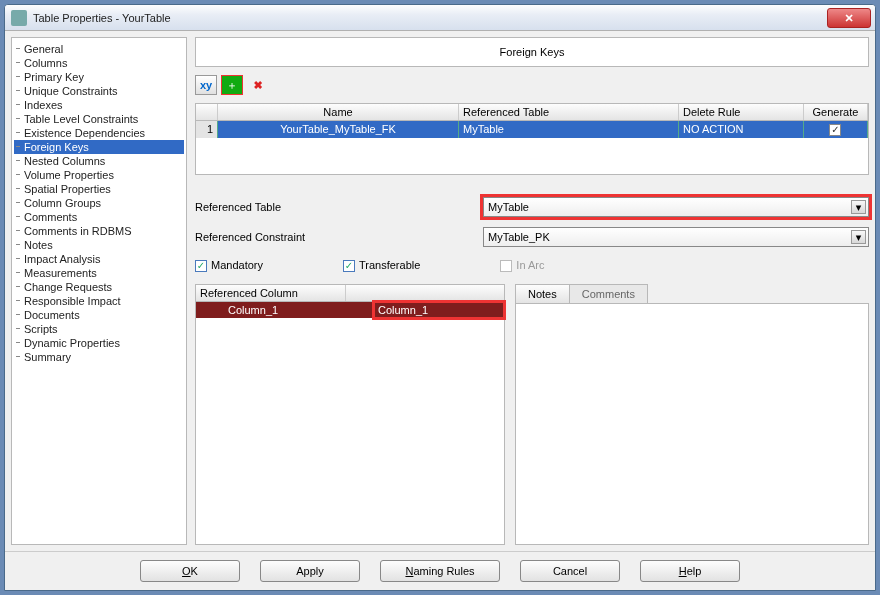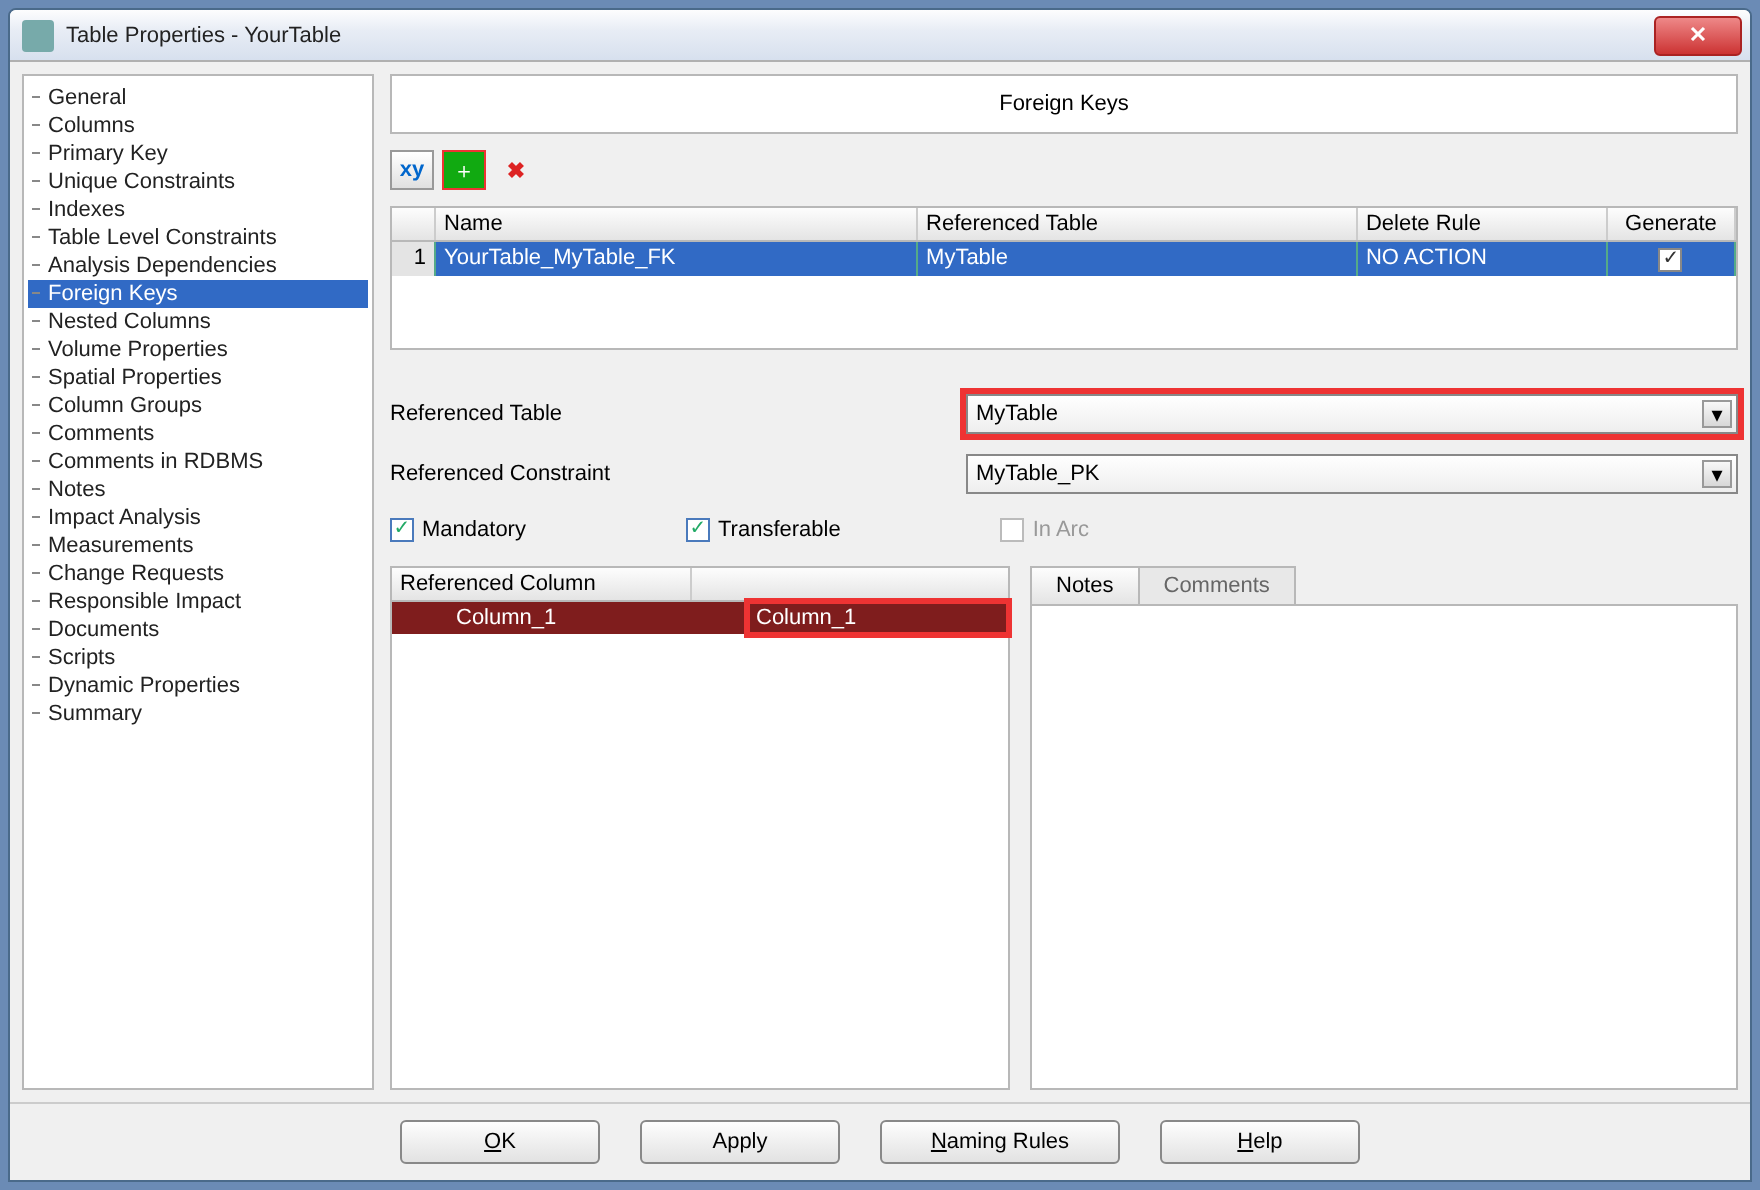--- a/index.html
+++ b/index.html
@@ -17,21 +17,21 @@
   .main { flex:1; display:flex; flex-direction:column; gap:6px; }
   .header-box { background:#fff; border:1px solid #b8b8b8; text-align:center; padding:8px 0; }
   .toolbar { display:flex; gap:4px; padding:2px 0; }
   .tbtn { width:22px; height:20px; border:1px solid #999; background:linear-gradient(#fff,#e0e0e0); display:flex; align-items:center; justify-content:center; cursor:pointer; }
   .grid { background:#fff; border:1px solid #b8b8b8; height:72px; }
   .grid-head { display:flex; background:linear-gradient(#fdfdfd,#e4e4e4); border-bottom:1px solid #b8b8b8; }
   .gh { padding:2px 4px; border-right:1px solid #ccc; }
   .grid-row { display:flex; background:#316ac5; color:#fff; }
   .gc { padding:2px 4px; border-right:1px solid #5a8; }
   .col-idx{width:22px;text-align:right;}
-  .col-name{flex:2.2;}
+  .col-name{flex:2.2;text-align:center;}
   .col-ref{flex:2.0;}
   .col-del{flex:1.1;}
   .col-gen{width:64px;text-align:center;}
   .chk { display:inline-block; width:12px; height:12px; background:#fff; border:1px solid #888; color:#333; line-height:10px; text-align:center; font-size:10px; }
   .formrow { display:flex; align-items:center; gap:8px; margin-top:4px;}
   .formrow .lbl { width:280px; }
   .combo { flex:1; height:20px; border:1px solid #888; background:linear-gradient(#fff,#eee); display:flex; align-items:center; padding:0 4px; position:relative; }
   .combo.red { outline:3px solid #e33; }
   .combo .arrow { position:absolute; right:2px; top:2px; width:15px; height:14px; background:linear-gradient(#f8f8f8,#d8d8d8); border:1px solid #999; display:flex; align-items:center; justify-content:center; }
   .checkrow { display:flex; gap:80px; align-items:flex-end; margin-top:6px;}
@@ -65,21 +65,21 @@
   </div>
 
   <div class="body">
     <div class="sidebar" id="sidebar">
         <div class="item">General</div>
         <div class="item">Columns</div>
         <div class="item">Primary Key</div>
         <div class="item">Unique Constraints</div>
         <div class="item">Indexes</div>
         <div class="item">Table Level Constraints</div>
-        <div class="item">Analysis Dependencies</div>
+        <div class="item">Existence Dependencies</div>
         <div class="item selected">Foreign Keys</div>
         <div class="item">Nested Columns</div>
         <div class="item">Volume Properties</div>
         <div class="item">Spatial Properties</div>
         <div class="item">Column Groups</div>
         <div class="item">Comments</div>
         <div class="item">Comments in RDBMS</div>
         <div class="item">Notes</div>
         <div class="item">Impact Analysis</div>
         <div class="item">Measurements</div>
@@ -159,15 +159,16 @@
           <div class="tabbody"></div>
         </div>
       </div>
     </div>
   </div>
 
   <div class="footer">
     <div class="btn"><u>O</u>K</div>
     <div class="btn">Apply</div>
     <div class="btn" style="width:120px"><u>N</u>aming Rules</div>
+    <div class="btn">Cancel</div>
     <div class="btn"><u>H</u>elp</div>
   </div>
 </div>
 
 </body></html>

